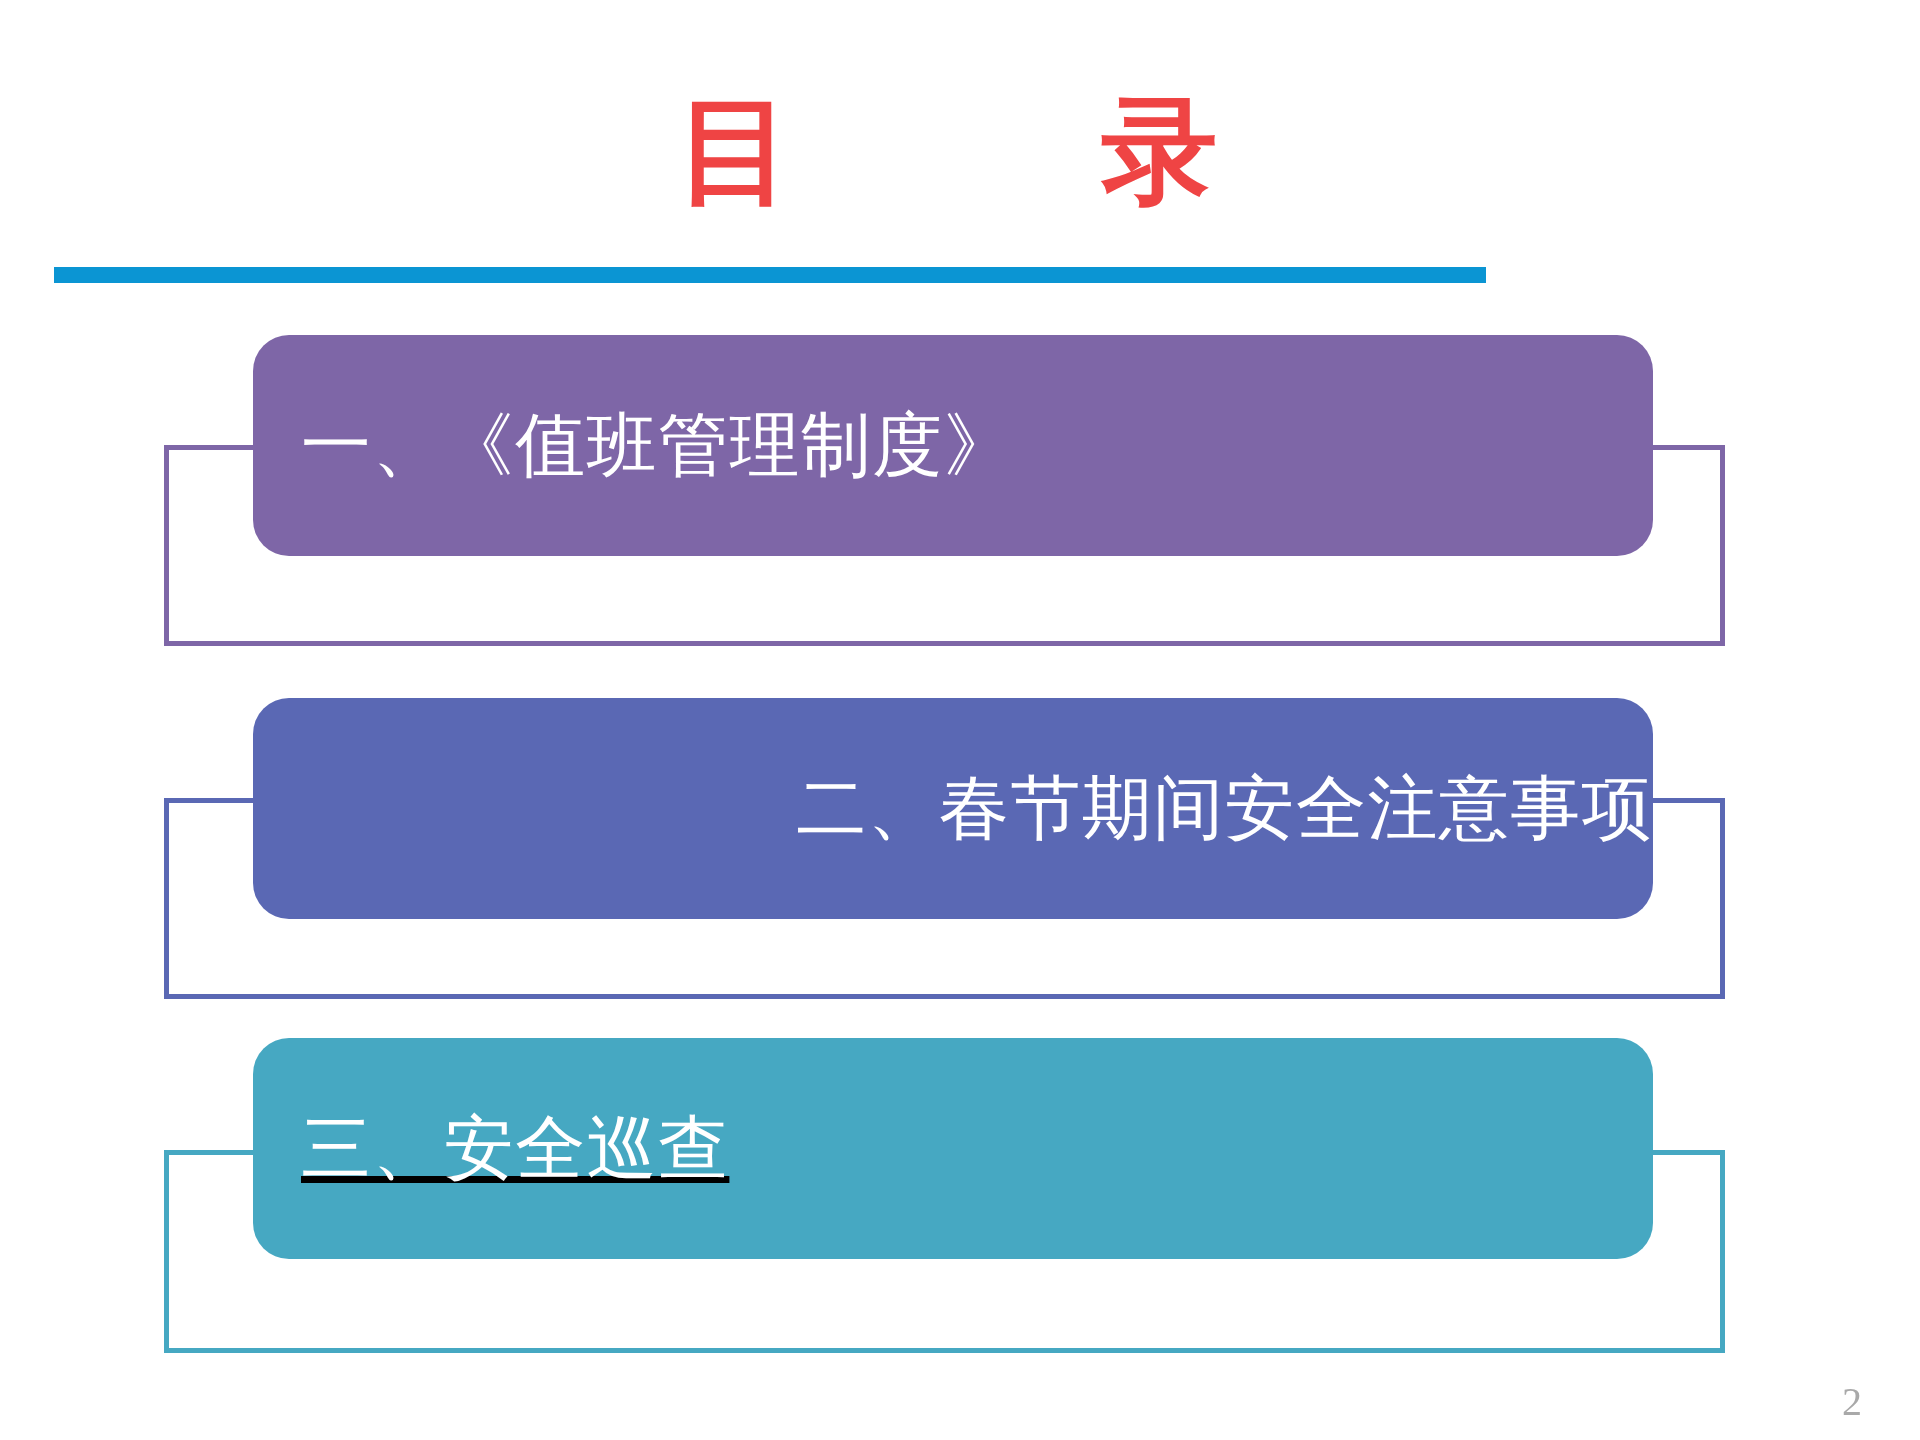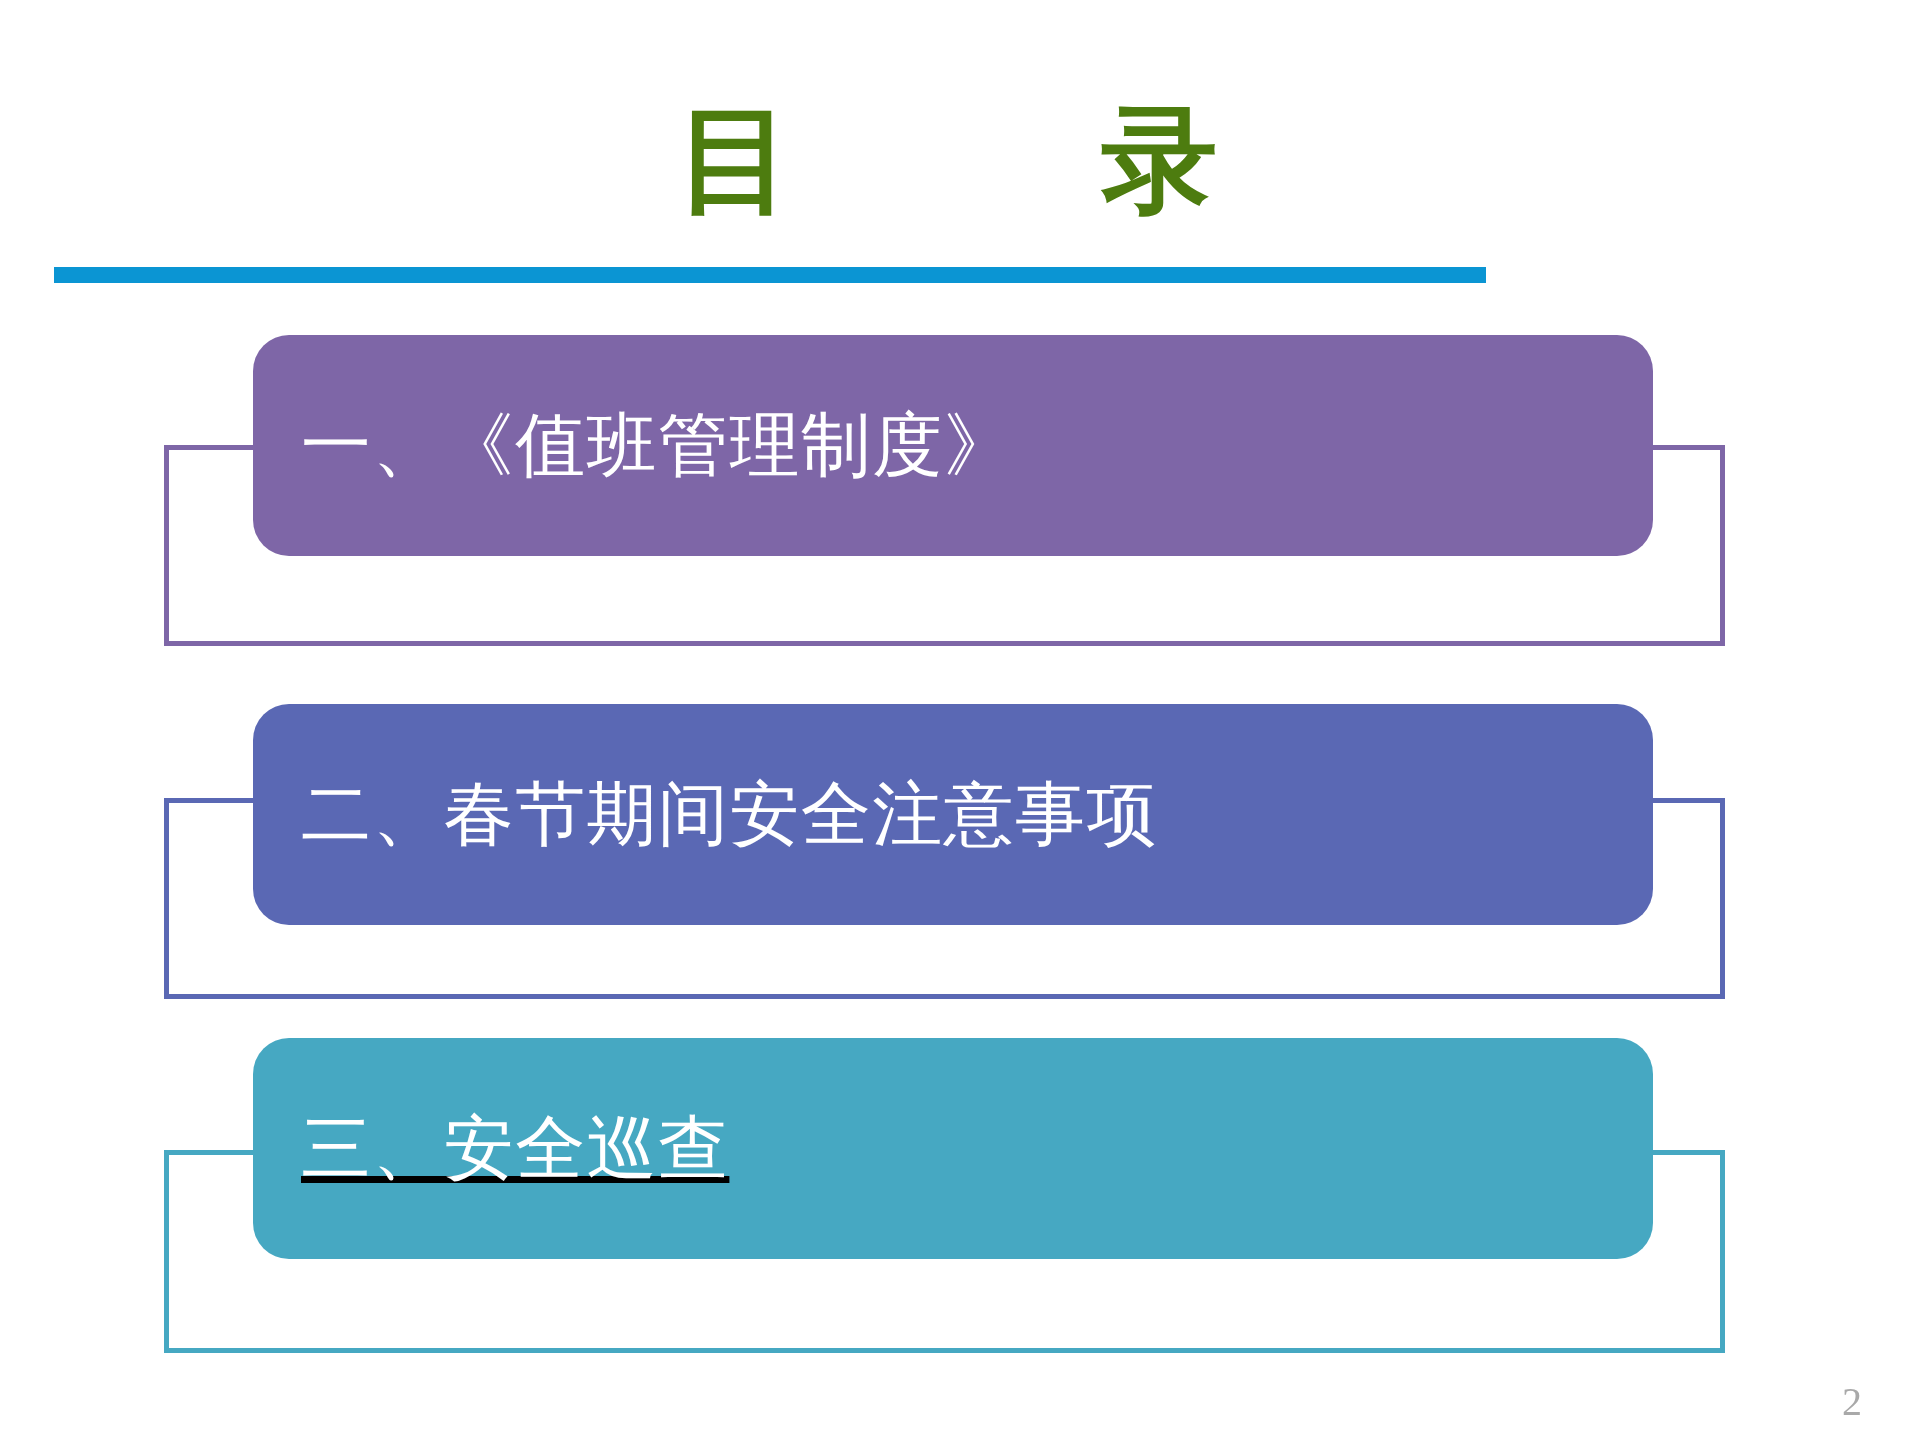--- a/index.html
+++ b/index.html
@@ -22,25 +22,25 @@
     overflow: hidden;
   }
 
   
   #slide-title {
     position: absolute;
     left: 0;
     top: 96px;
     width: 1920px;
     text-align: center;
-    font-family: Liberation Sans, sans-serif;
+    font-family: Liberation Mono, monospace;
     font-weight: bold;
     font-size: 116px;
     line-height: 1.12;
-    color: #4d7c0f;
+    color: #ef4444;
     letter-spacing: 0.22em;
     white-space: pre;
   }
 
   #title-rule {
     position: absolute;
     left: 54px;
     top: 267px;
     width: 1432px;
     height: 16px;
@@ -86,21 +86,21 @@
     white-space: pre;
     letter-spacing: 0.02em;
   }
 
   
   #group-0 { top: 335px; }
   #group-0 .group-pill   { top: 0px; }
   #group-0 .group-outline{ top: 110px; height: 201px; }
 
   #group-1 { top: 688px; }
-  #group-1 .group-pill   { top: 16px; }
+  #group-1 .group-pill   { top: 10px; justify-content: flex-end; }
   #group-1 .group-outline{ top: 110px; height: 201px; }
 
   #group-2 { top: 1038px; }
   #group-2 .group-pill   { top: 0px; text-decoration: underline; }
   #group-2 .group-outline{ top: 112px; height: 203px; }
 
   
   #page-number {
     position: absolute;
     right: 58px;

